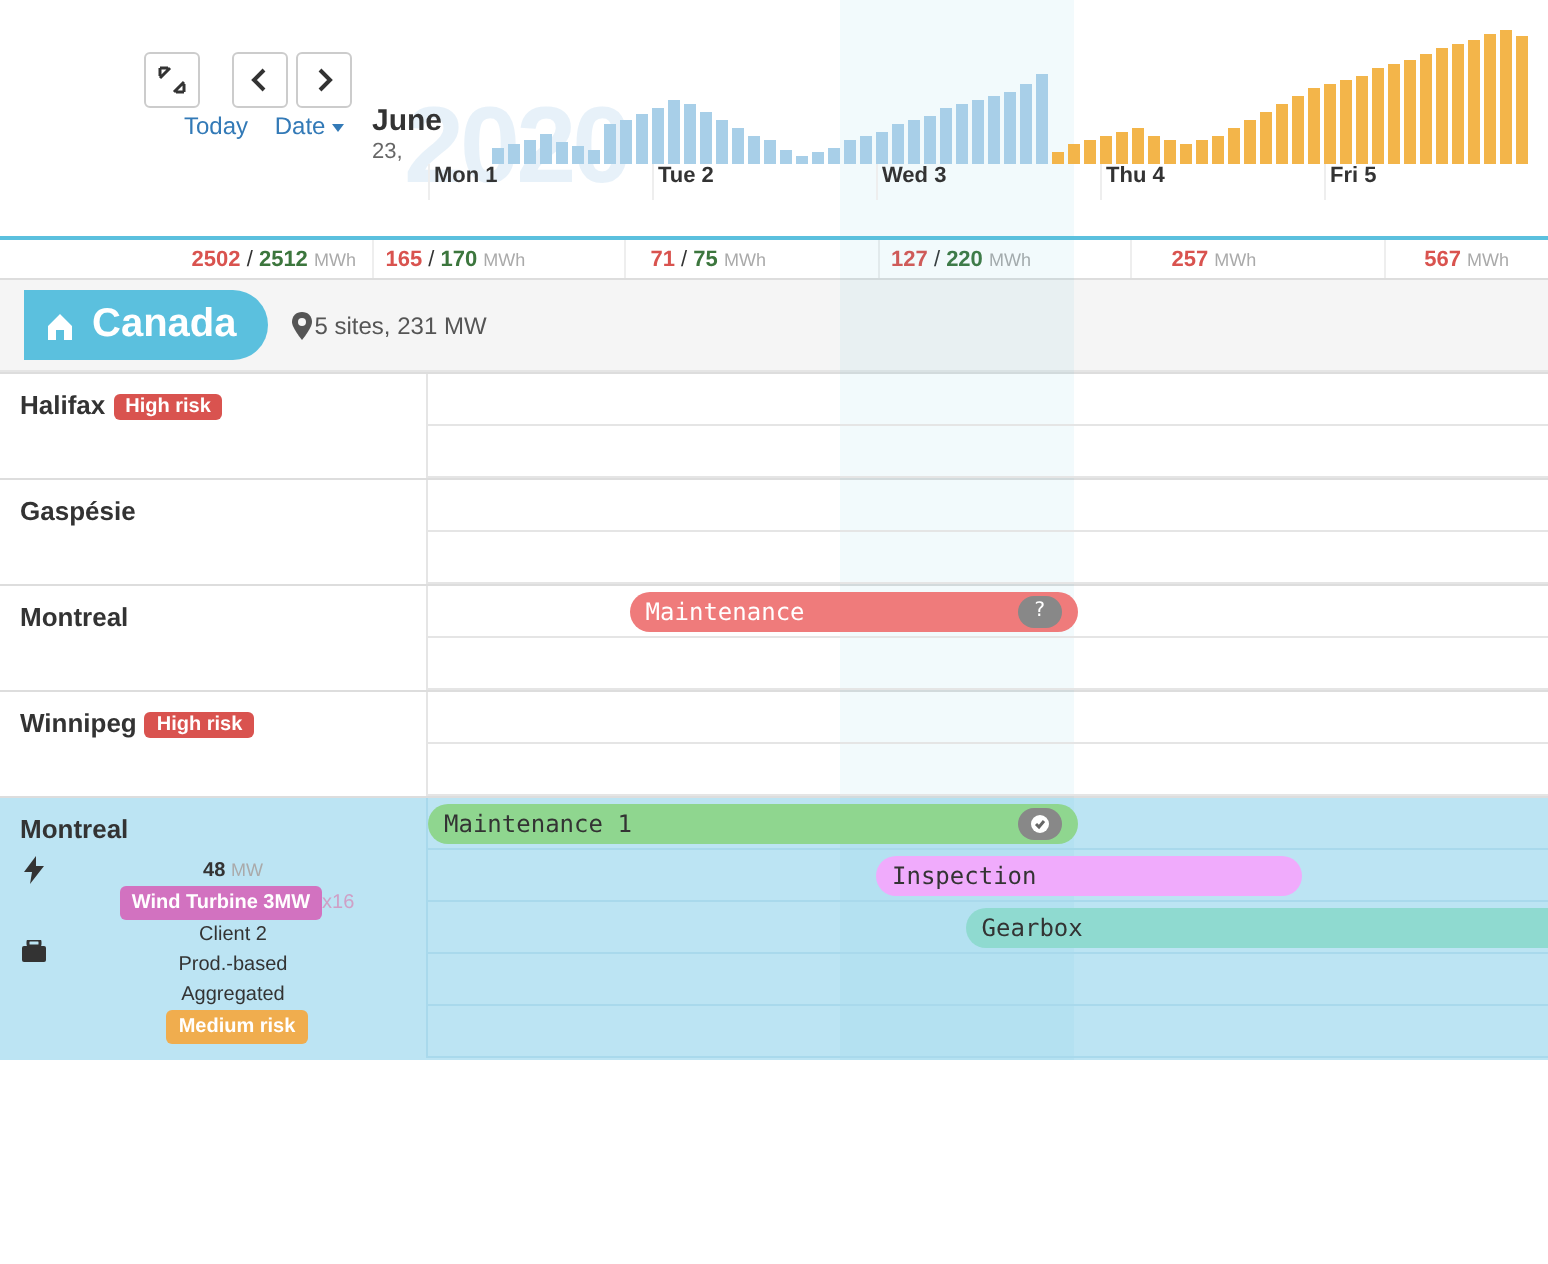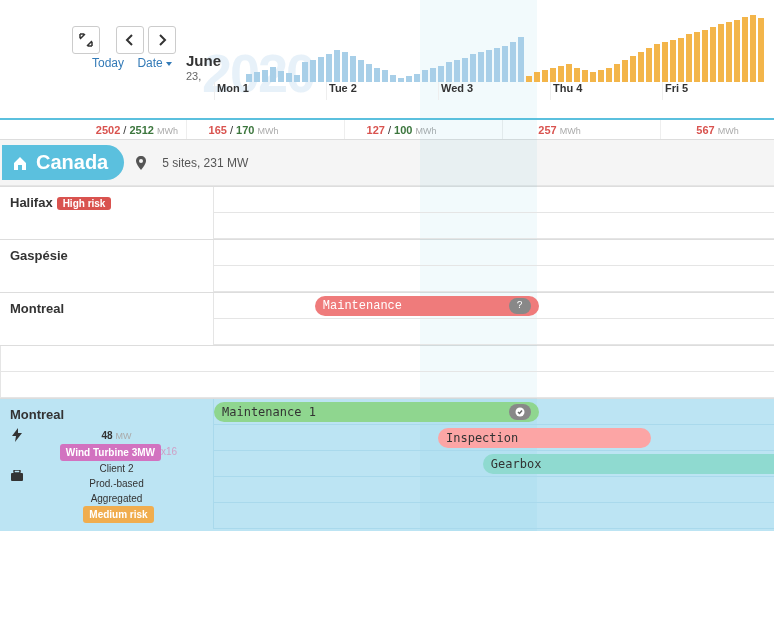--- a/index.html
+++ b/index.html
@@ -25,40 +25,40 @@
   .today-col { position: absolute; top: 0; bottom: -520px; left: calc(186px + 117px * 2); width: 117px; background: rgba(91,192,222,0.08); pointer-events: none; }
   
   .totals-row { height: 20px; display: flex; font-size: 11px; border-bottom: 1px solid #ddd; }
   .totals-left { width: 186px; text-align: right; padding-right: 8px; line-height: 20px; }
   .totals-right { flex: 1; display: flex; gap: 44px; }
   .totals-cell { flex: 1; text-align: center; line-height: 20px; border-left: 1px solid #eee; }
   .v-red { color: #d9534f; font-weight: bold; }
   .v-green { color: #3c763d; font-weight: bold; }
   .unit { color: #aaa; font-size: 9px; }
   
-  .region-row { height: 46px; display: flex; align-items: center; padding-left: 2px; gap: 12px; background: #f5f5f5; border-bottom: 1px solid #e5e5e5; }
+  .region-row { height: 46px; display: flex; align-items: center; padding-left: 12px; gap: 12px; background: #f5f5f5; border-bottom: 1px solid #e5e5e5; }
   .region-pill { background: #5bc0de; color: #fff; padding: 6px 16px 6px 10px; font-size: 20px; font-weight: bold; border-radius: 0 20px 20px 0; display: flex; align-items: center; gap: 8px; }
-  .region-meta { color: #555; font-size: 12px; display: flex; align-items: flex-end; gap: 16px; }
+  .region-meta { color: #555; font-size: 12px; display: flex; align-items: flex-end; gap: 1px; }
   
   .grid { display: flex; flex-direction: column; }
   .site-row { display: flex; border-top: 1px solid #ddd; }
   .site-left { width: 213px; padding: 8px 10px; font-size: 13px; }
   .site-name { font-weight: bold; display: inline; }
   .badge { display: inline-block; padding: 1px 6px; border-radius: 3px; color: #fff; font-size: 10px; font-weight: bold; margin-left: 4px; vertical-align: middle;}
   .badge-red { background: #d9534f; }
   .badge-orange { background: #f0ad4e; }
   .badge-pink { background: #d272c0; }
   .badge-cnt { color: #cfa0c6; font-size: 10px; margin-left: 0; }
   .site-tracks { flex: 1; display: flex; flex-direction: column; }
   .track { height: 26px; border-bottom: 1px solid #e5e5e5; border-left: 1px solid #e5e5e5; position: relative; }
   
   .task { position: absolute; top: 3px; height: 20px; border-radius: 10px; padding: 0 8px; line-height: 20px; font-size: 12px; font-family: monospace; color: #333; display: flex; align-items: center; justify-content: space-between; }
   .task-red { background: #ef7b7b; color: #fff; }
   .task-green { background: #8fd68f; }
-  .task-pink { background: #fca5a5; }
+  .task-pink { background: #f0abfc; }
   .task-teal { background: #8fdad0; }
   .task-btn { background: #888; color: #fff; width: 22px; height: 16px; border-radius: 8px; display: flex; align-items: center; justify-content: center; font-size: 10px; }
   
   .vancouver-row { background: #bce4f3; }
   .vancouver-row .track { border-color: #a9d9ec; }
   .van-meta { font-size: 10px; text-align: center; color: #333; line-height: 1.5; }
   .van-meta .mw { font-weight: bold; }
   .van-icons { display: flex; flex-direction: column; gap: 10px; float: left; margin-right: 6px; font-size: 14px; }
   
   svg { display: block; }
@@ -173,21 +173,22 @@
   </div>
 </div>
 
 <div class="totals-row">
   <div class="totals-left">
     <span class="v-red">2502</span> / <span class="v-green">2512</span>
     <span class="unit">MWh</span>
   </div>
   <div class="totals-right" id="totals-right">
       <div class="totals-cell"><span class="v-red">165</span> / <span class="v-green">170</span> <span class="unit">MWh</span></div>
-      <div class="totals-cell"><span class="v-red">127</span> / <span class="v-green">100</span> <span class="unit">MWh</span></div>
+      <div class="totals-cell"><span class="v-red">71</span> / <span class="v-green">75</span> <span class="unit">MWh</span></div>
+      <div class="totals-cell"><span class="v-red">127</span> / <span class="v-green">220</span> <span class="unit">MWh</span></div>
       <div class="totals-cell"><span class="v-red">257</span> <span class="unit">MWh</span></div>
       <div class="totals-cell"><span class="v-red">567</span> <span class="unit">MWh</span></div>
     </div>
 </div>
 
 <div class="region-row">
   <div class="region-pill">
     <span>
       <svg width="16" height="16" viewBox="0 0 16 16">
           <path d="M2 8 L8 2 L14 8 L14 15 L10 15 L10 10 L6 10 L6 15 L2 15 Z" fill="#fff"></path>
@@ -218,29 +219,30 @@
       <div class="site-left"><span class="site-name">Gaspésie</span></div>
       <div class="site-tracks">
         <div class="track"></div>
         <div class="track"></div>
       </div>
     </div>
     <div class="site-row">
       <div class="site-left"><span class="site-name">Montreal</span></div>
       <div class="site-tracks">
         <div class="track">
-          <div class="task task-red" style="left: 18%; width: 40%; font-family: Liberation Mono, monospace;">
+          <div class="task task-red" style="left: 18%; width: 40%;">
             <span>Maintenance</span>
             <span class="task-btn">?</span>
           </div>
         </div>
         <div class="track"></div>
       </div>
     </div>
     <div class="site-row">
+      <div class="site-left"><span class="site-name">Winnipeg</span><span class="badge badge-red">High risk</span></div>
       <div class="site-tracks">
         <div class="track"></div>
         <div class="track"></div>
       </div>
     </div>
     <div class="site-row vancouver-row">
       <div class="site-left">
     <div class="site-name">Montreal</div>
     <div style="display:flex;margin-top:6px">
       <div class="van-icons">

